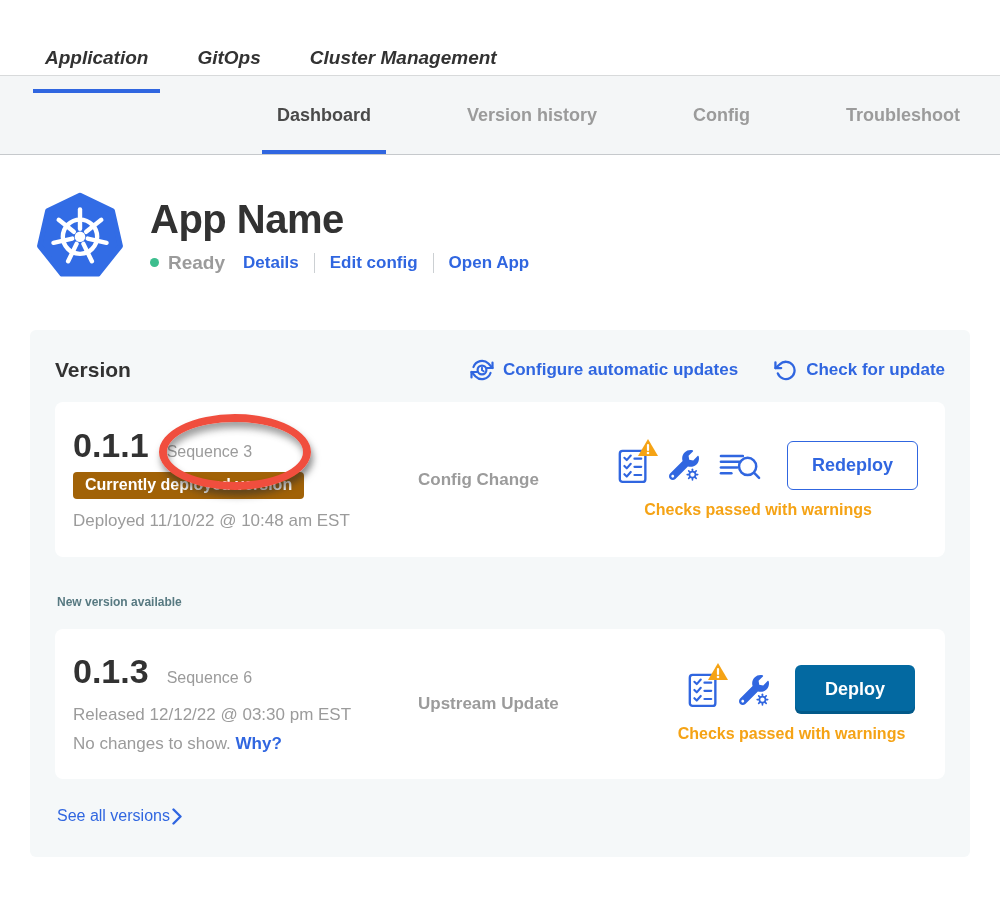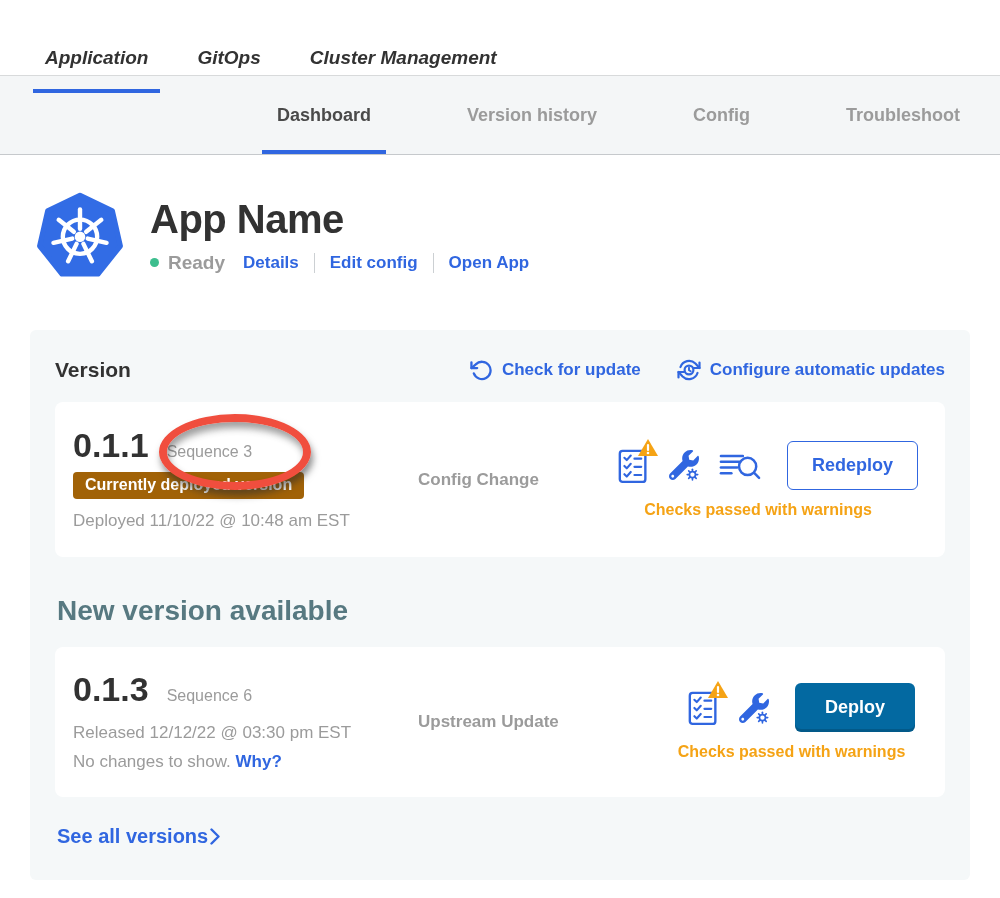--- a/index.html
+++ b/index.html
@@ -64,24 +64,24 @@
   .ic { position:relative; display:inline-flex; cursor:pointer; }
   .warn-tri { position:absolute; top:-9px; right:-10px; }
   .warn-text { font-size:16px; font-weight:700; color:#f5a315; }
 
   .btn { font-family:inherit; font-size:18px; font-weight:700; border-radius:6px;
     padding:13px 24px; cursor:pointer; margin-left:6px; }
   .btn.outline { background:#fff; color:#3066e0; border:1.5px solid #3066e0; }
   .btn.solid { background:#0369a1; color:#fff; border:none;
     box-shadow:inset 0 -3px 0 rgba(0,0,0,.15); padding:14px 30px; }
 
-  .new-ver { margin:38px 0 0 2px; font-size:28px; font-weight:700; color:#577981; }
+  .new-ver { margin:38px 0 0 2px; font-size:12px; font-weight:700; color:#577981; }
 
   .see-all { display:inline-flex; align-items:center; gap:2px; margin:28px 0 14px 2px;
-    font-size:20px; font-weight:700; color:#3066e0; cursor:pointer; text-decoration:none; }
+    font-size:16px; font-weight:400; color:#3066e0; cursor:pointer; text-decoration:none; }
 
   
   .annotation-ellipse { position:absolute; left:86px; top:-14px; width:152px; height:76px;
     border:8px solid #f04e3e; border-radius:50%;
     box-shadow:2px 6px 7px rgba(45,45,45,.55), inset 2px 6px 7px rgba(45,45,45,.45);
     pointer-events:none; z-index:5; }
 
   svg { display:block; }
 </style>
 </head>
@@ -130,39 +130,39 @@
     </div>
   </div>
 </header>
 
 <section class="panel">
   <div class="panel-head">
     <h2 class="panel-title">Version</h2>
     <div class="panel-actions">
       <a class="action-link">
         <span>
-          <svg viewBox="0 0 24 24" width="23" height="23" fill="none" stroke="#3066e0" stroke-width="2.4" stroke-linecap="round" stroke-linejoin="round">
-            <polyline points="1.5 3.5 1.5 9.5 7.5 9.5"></polyline>
-            <path d="M4 15a9 9 0 1 0 2-9.4L1.5 9.5"></path>
-          </svg>
-        </span>
-        <span>Check for update</span>
-      </a>
-      <a class="action-link">
-        <span>
           <svg viewBox="0 0 24 24" width="24" height="24" fill="none" stroke="#3066e0" stroke-width="2.2" stroke-linecap="round" stroke-linejoin="round">
             <polyline points="22.5 4.5 22.5 10 17 10"></polyline>
             <polyline points="1.5 19.5 1.5 14 7 14"></polyline>
             <path d="M3.5 9a9 9 0 0 1 14.9-3.4L22.5 10"></path>
             <path d="M1.5 14l4.1 4.4A9 9 0 0 0 20.5 15"></path>
             <circle cx="12" cy="12" r="4.4" fill="#f5f8f9"></circle>
             <path d="M12 9.8v2.4l1.7 1" stroke-width="1.9"></path>
           </svg>
         </span>
         <span>Configure automatic updates</span>
+      </a>
+      <a class="action-link">
+        <span>
+          <svg viewBox="0 0 24 24" width="23" height="23" fill="none" stroke="#3066e0" stroke-width="2.4" stroke-linecap="round" stroke-linejoin="round">
+            <polyline points="1.5 3.5 1.5 9.5 7.5 9.5"></polyline>
+            <path d="M4 15a9 9 0 1 0 2-9.4L1.5 9.5"></path>
+          </svg>
+        </span>
+        <span>Check for update</span>
       </a>
     </div>
   </div>
 
   
   <div class="card current">
     <div class="col-left">
       <div class="ver-line">
         <span class="ver-num">0.1.1</span>
         <span class="seq">Sequence 3</span>

